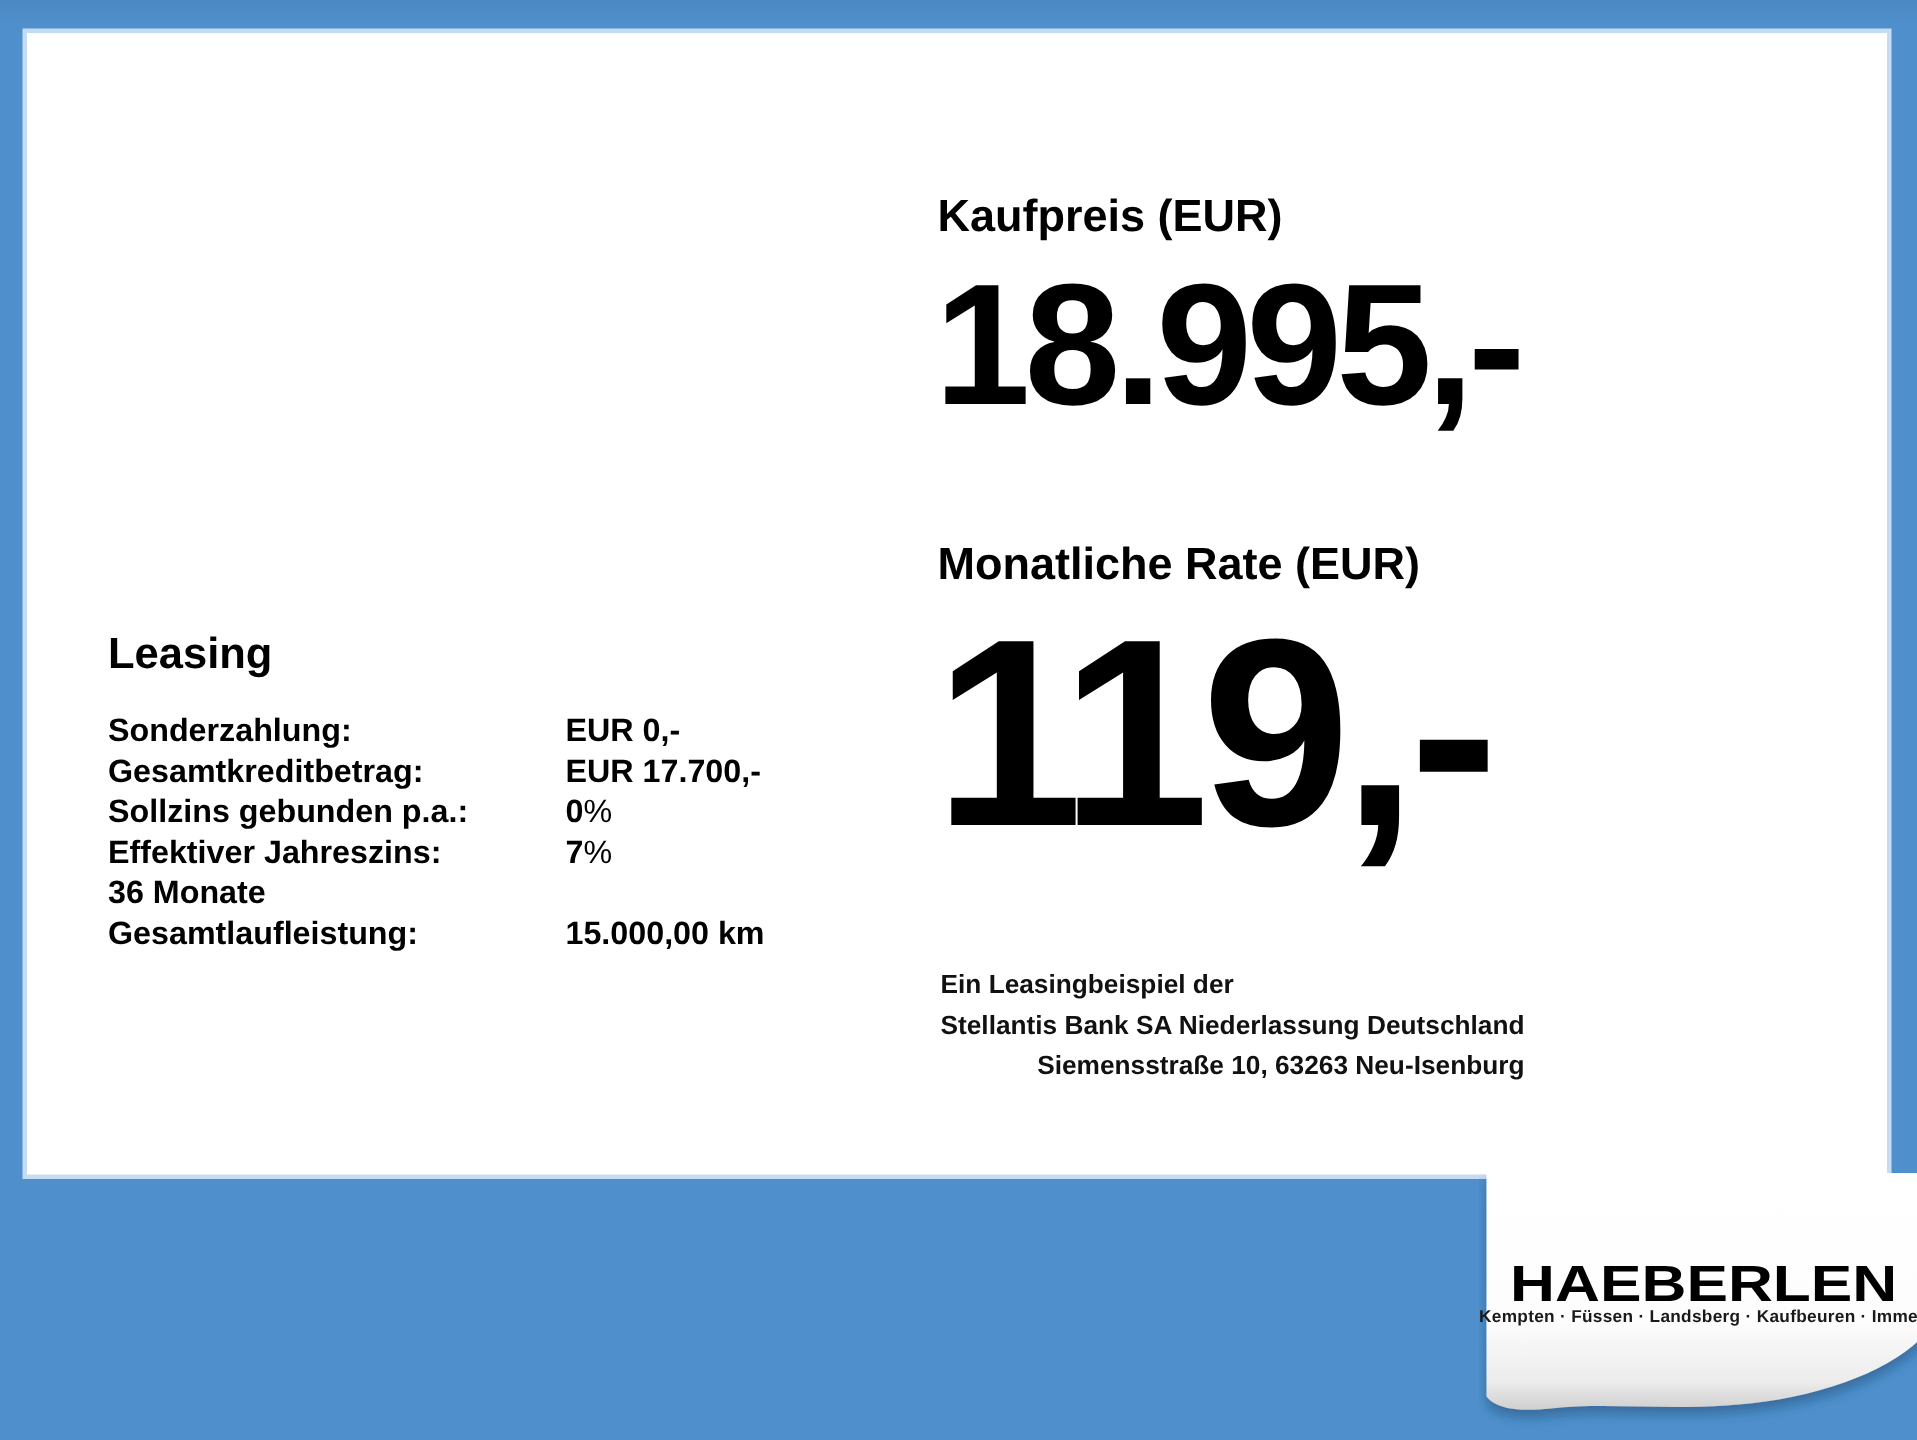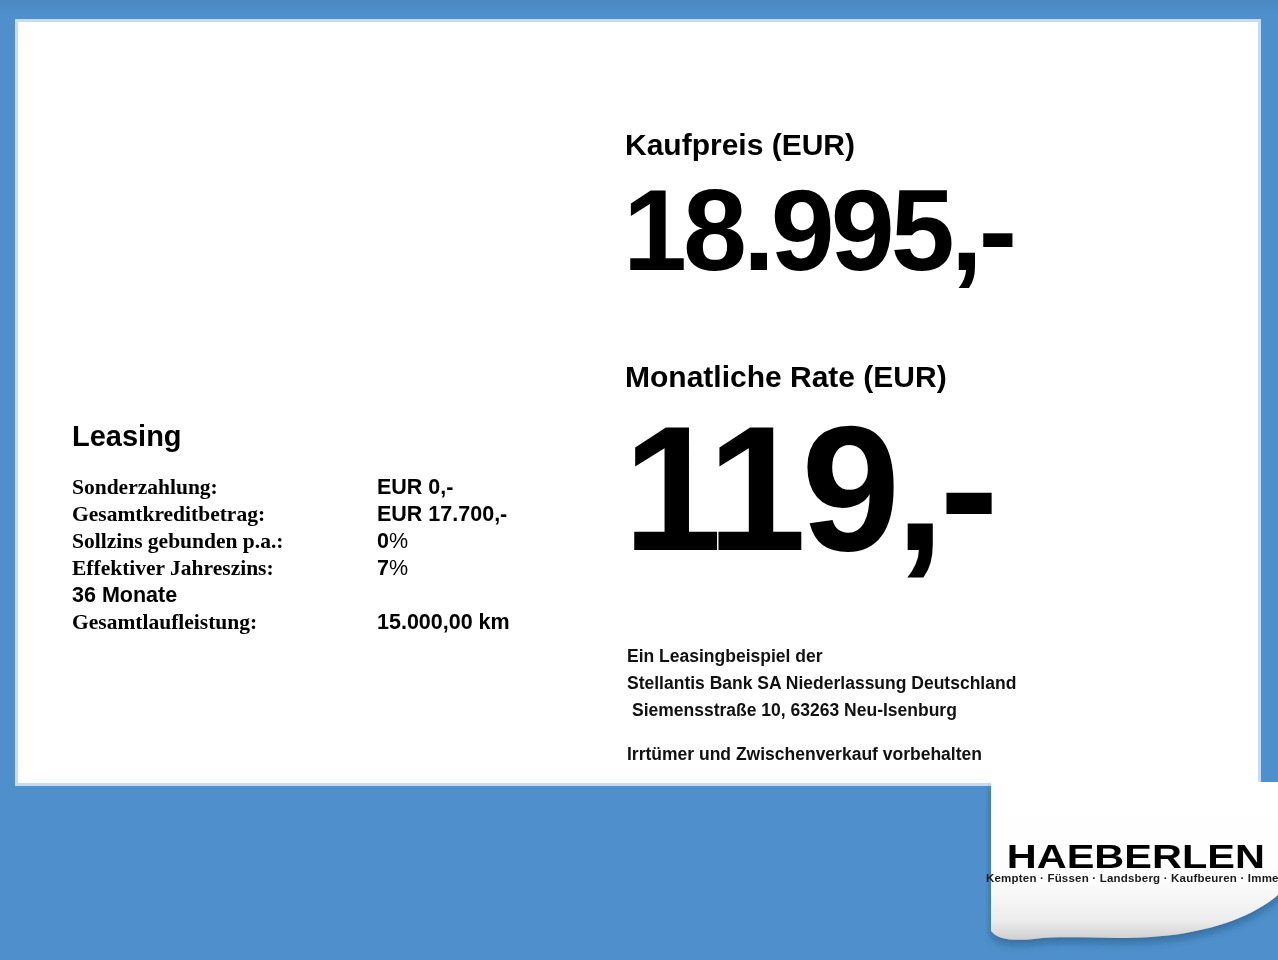--- a/index.html
+++ b/index.html
@@ -21,41 +21,41 @@
     left:18px;top:22px;width:1240px;height:761px;
     background:#ffffff;
     box-shadow:0 0 0 3px rgba(219,234,248,.85);
   }
   
   .leasing{position:absolute;left:54px;top:355px;width:520px;margin-top:43px;}
   .leasing-title{
     font-size:29px;font-weight:bold;line-height:32px;margin:0 0 22px 0;
   }
   .lrow{display:flex;font-size:21.5px;font-weight:bold;line-height:27px;white-space:nowrap;}
-  .llabel{width:305px;flex:0 0 305px;font-family:Liberation Serif, serif;}
+  .llabel{width:305px;flex:0 0 305px;}
   .lvalue .suffix{font-weight:400;}
   
   .price-label{
     position:absolute;left:607px;
     font-size:30px;font-weight:bold;line-height:34px;white-space:nowrap;
   }
   .price-label.kaufpreis{top:106px;}
   .price-label.rate{top:338px;}
   .price-big{
     position:absolute;left:605px;
     font-weight:bold;white-space:nowrap;letter-spacing:-4px;text-align:right;
   }
   .price-big.kaufpreis{top:151px;font-size:115px;line-height:115px;}
   .price-big.rate{top:378px;font-size:178px;line-height:178px;letter-spacing:-5px;}
   
   .disclaimer{
     position:absolute;left:609px;top:621px;
     font-size:17.5px;font-weight:700;line-height:27px;color:#111;
   }
-  .disclaimer .l3{padding-left:5px;}
+  .disclaimer .l3{padding-left:5px;text-align:right;}
   .disclaimer .l4{margin-top:17px;}
   
   .banner{
     position:absolute;left:986px;top:782px;width:310px;height:178px;
   }
   .banner svg{position:absolute;left:0;top:0;}
   .banner-text{
     position:absolute;left:0;top:56px;width:300px;text-align:center;
   }
   .banner-name{
@@ -108,21 +108,20 @@
       <div class="lrow">
         <span class="llabel">Gesamtlaufleistung:</span>
         <span class="lvalue"><span>15.000,00 km</span><span class="suffix"></span></span>
       </div>
     </div>
 
     <div class="disclaimer">
       <div class="l1">Ein Leasingbeispiel der</div>
       <div class="l2">Stellantis Bank SA Niederlassung Deutschland</div>
       <div class="l3">Siemensstraße 10, 63263 Neu-Isenburg</div>
-      <div class="l4">Irrtümer und Zwischenverkauf vorbehalten</div>
     </div>
 
   </div>
 
   <div class="banner">
     <svg width="310" height="178" viewBox="0 0 310 178">
       <defs>
         <linearGradient id="ribbonFill" x1="0" y1="0" x2="0" y2="1">
           <stop offset="0%" stop-color="#ffffff"></stop>
           <stop offset="62%" stop-color="#fdfdfd"></stop>

